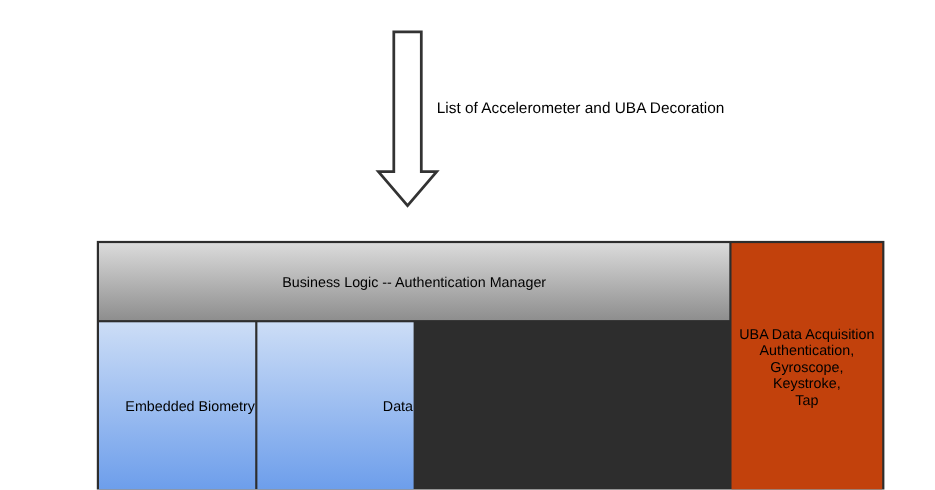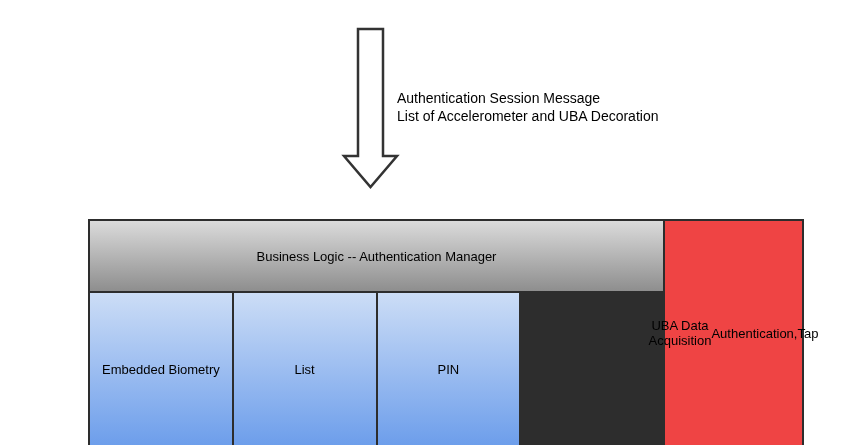--- a/index.html
+++ b/index.html
@@ -63,62 +63,61 @@
 
   .cell-header {
     grid-column: 1 / 5;
     grid-row: 1;
     background: linear-gradient(to bottom, var(--gray-top, #dbdbdb), var(--gray-bottom, #8e8e8e));
   }
 
   .cell-auth {
     grid-row: 2;
     background: linear-gradient(to bottom, var(--blue-top, #ccddf6), var(--blue-bottom, #6d9eeb));
+    justify-content: flex-end;
   }
 
   .cell-uba {
     grid-column: 5;
     grid-row: 1 / 3;
-    background: #ef4444;
+    background: #c2410c;
+    flex-direction: column;
     padding: 0 3px;
     text-align: center;
   }
 </style>
 </head>
 <body>
 
 <div class="arrow-wrap">
   <svg width="66" height="166" viewBox="0 0 66 166">
     <polygon points="22,3 47,3 47,130 61,130 34.5,161 8,130 22,130" fill="#ffffff" stroke="#333333" stroke-width="2.5" stroke-linejoin="miter"></polygon>
   </svg>
 </div>
 
 <div class="arrow-label">
-  <div>Authentication Session Message</div>
   <div>List of Accelerometer and UBA Decoration</div>
 </div>
 
 <div class="diagram">
 
   <div class="cell cell-header">
     <span>Business Logic -- Authentication Manager</span>
   </div>
 
   <div class="cell cell-auth">
     <span>Embedded Biometry</span>
   </div>
 
 
   <div class="cell cell-auth">
-    <span>List</span>
+    <span>Data</span>
   </div>
 
-  <div class="cell cell-auth">
-    <span>PIN</span>
-  </div>
 
   <div class="cell cell-uba">
     <div>UBA Data Acquisition</div>
     <div>Authentication,</div>
+    <div>Gyroscope, Keystroke,</div>
     <div>Tap</div>
   </div>
 
 </div>
 
 </body></html>

